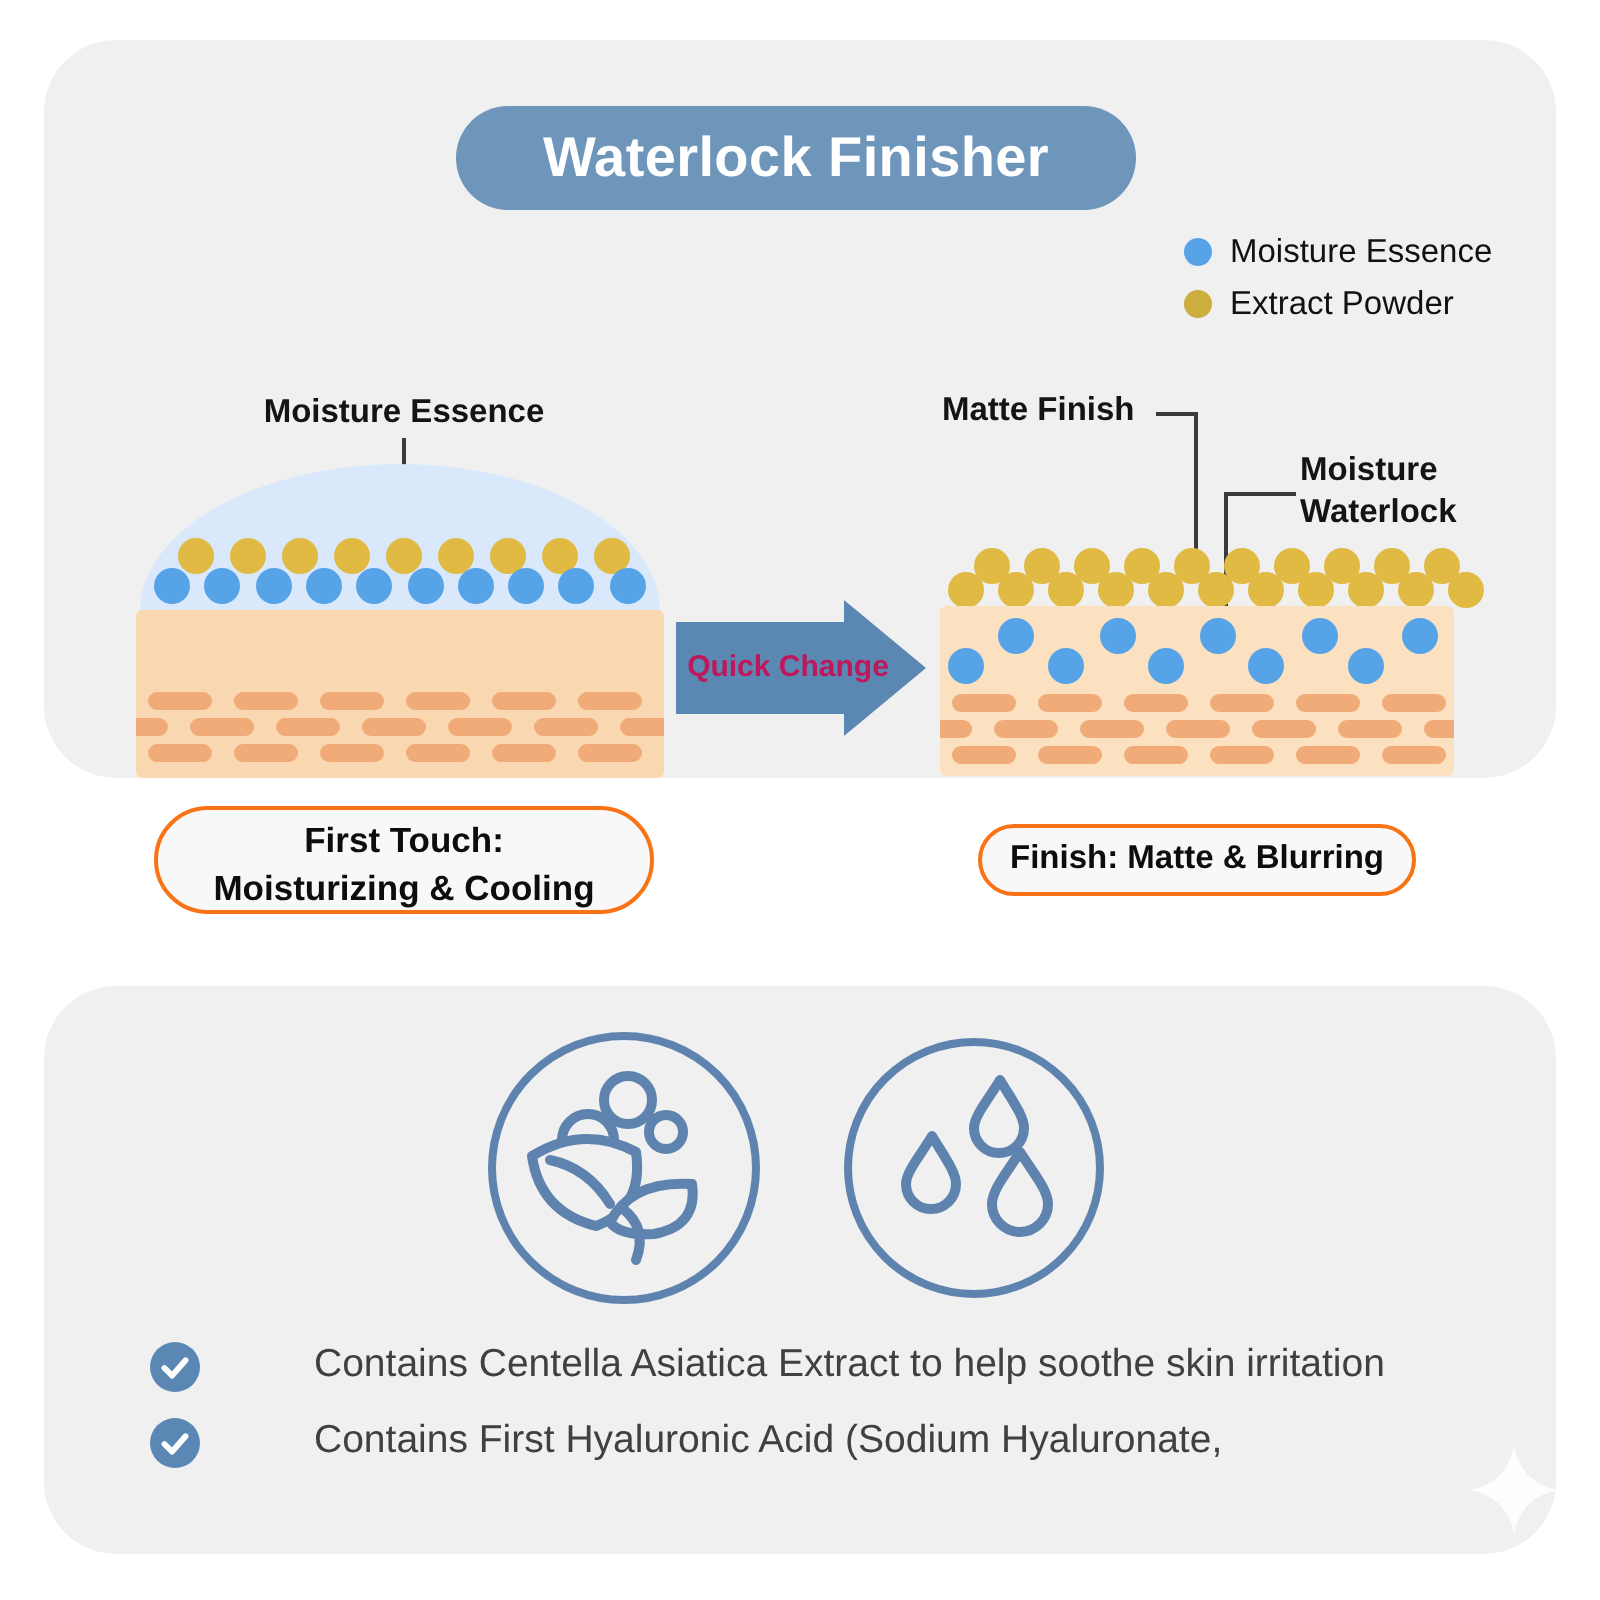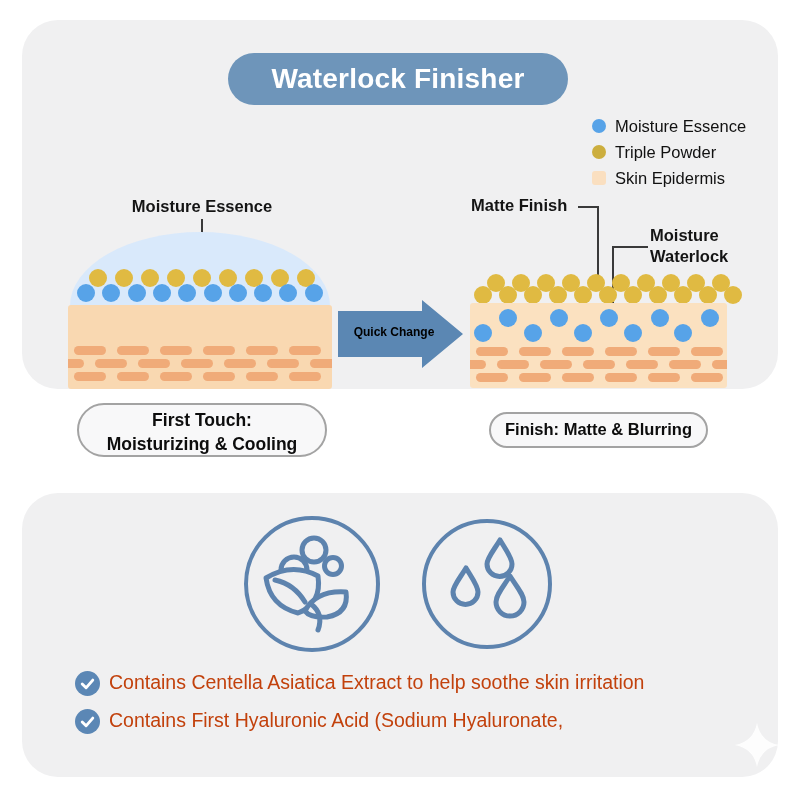--- a/index.html
+++ b/index.html
@@ -30,53 +30,49 @@
   .pin-dot{position:absolute;width:9px;height:9px;border-radius:50%;background:#2b2b2b;}
   .dome{position:absolute;left:48px;top:212px;width:260px;height:74px;background:var(--dome-blue);border-radius:50% 50% 0 0 / 100% 100% 0 0;}
   .dot{position:absolute;width:18px;height:18px;border-radius:50%;}
   .dot.blue{background:var(--moisture-blue);}
   .dot.yellow{background:var(--silica-yellow);}
   .skin{position:absolute;overflow:hidden;border-radius:3px;}
   .skin-before{left:46px;top:285px;width:264px;height:84px;background:var(--epidermis-light);}
   .skin-after{left:448px;top:283px;width:257px;height:85px;background:var(--epidermis-light-after);}
   .brick{position:absolute;width:32px;height:9px;border-radius:5px;background:var(--epidermis-cell);}
   .arrow-svg{position:absolute;left:315px;top:279px;}
-  .arrow-label{position:absolute;left:316px;top:305px;width:112px;text-align:center;font-size:12px;font-weight:bold;color:#000000;white-space:nowrap;}
-  .caption-pill{position:absolute;border:2px solid #a3a3a3;background:#f8f8f9;text-align:center;font-weight:bold;color:#0d0d0d;}
+  .arrow-label{position:absolute;left:316px;top:305px;width:112px;text-align:center;font-size:15px;font-weight:bold;color:#be185d;white-space:nowrap;}
+  .caption-pill{position:absolute;border:2px solid #f97316;background:#f8f8f9;text-align:center;font-weight:bold;color:#0d0d0d;}
   .caption-before{left:55px;top:383px;width:250px;height:54px;border-radius:27px;font-size:17.5px;line-height:24px;padding-top:3px;}
   .caption-after{left:467px;top:392px;width:219px;height:36px;border-radius:18px;font-size:16.5px;line-height:31px;}
   
   .icon-circle{position:absolute;border:4px solid var(--icon-outline-blue);border-radius:50%;background:transparent;}
   .icon-leaf-wrap{left:222px;top:23px;width:136px;height:136px;}
   .icon-drops-wrap{left:400px;top:26px;width:130px;height:130px;}
   .bullets{position:absolute;left:53px;top:176px;display:flex;flex-direction:column;gap:11px;width:690px;}
   .bullet-row{display:flex;align-items:flex-start;gap:9px;}
   .bullet-check{flex:0 0 25px;margin-top:2px;}
-  .bullet-text{font-size:19.5px;line-height:27px;color:#c2410c;white-space:nowrap;}
+  .bullet-text{font-size:19.5px;line-height:27px;color:#404040;white-space:nowrap;margin-left:48px;}
   .sparkle{position:absolute;left:711px;top:228px;opacity:.92;}
 </style>
 </head>
 <body>
 
 <div class="panel panel-top">
 
   <div class="title-pill">Waterlock Finisher</div>
 
   <div class="legend">
     <div class="legend-row">
       <span class="legend-marker circle" style="background: rgb(87, 163, 232);"></span>
       <span class="legend-label">Moisture Essence</span>
     </div>
     <div class="legend-row">
       <span class="legend-marker circle" style="background: rgb(204, 174, 62);"></span>
-      <span class="legend-label">Triple Powder</span>
-    </div>
-    <div class="legend-row">
-      <span class="legend-marker square" style="background: rgb(250, 223, 192);"></span>
-      <span class="legend-label">Skin Epidermis</span>
+      <span class="legend-label">Extract Powder</span>
     </div>
   </div>
 
   <div class="diagram-label" style="left:55px;top:177px;width:250px;text-align:center;">Moisture Essence</div>
   <div class="pin-vline" style="left:179px;top:199px;height:37px;"></div>
   <div class="pin-dot" style="left:175px;top:233px;"></div>
 
   <div class="dome"></div>
   <div id="dots-before">
       <div class="dot yellow" style="left: 67px; top: 249px;"></div>

